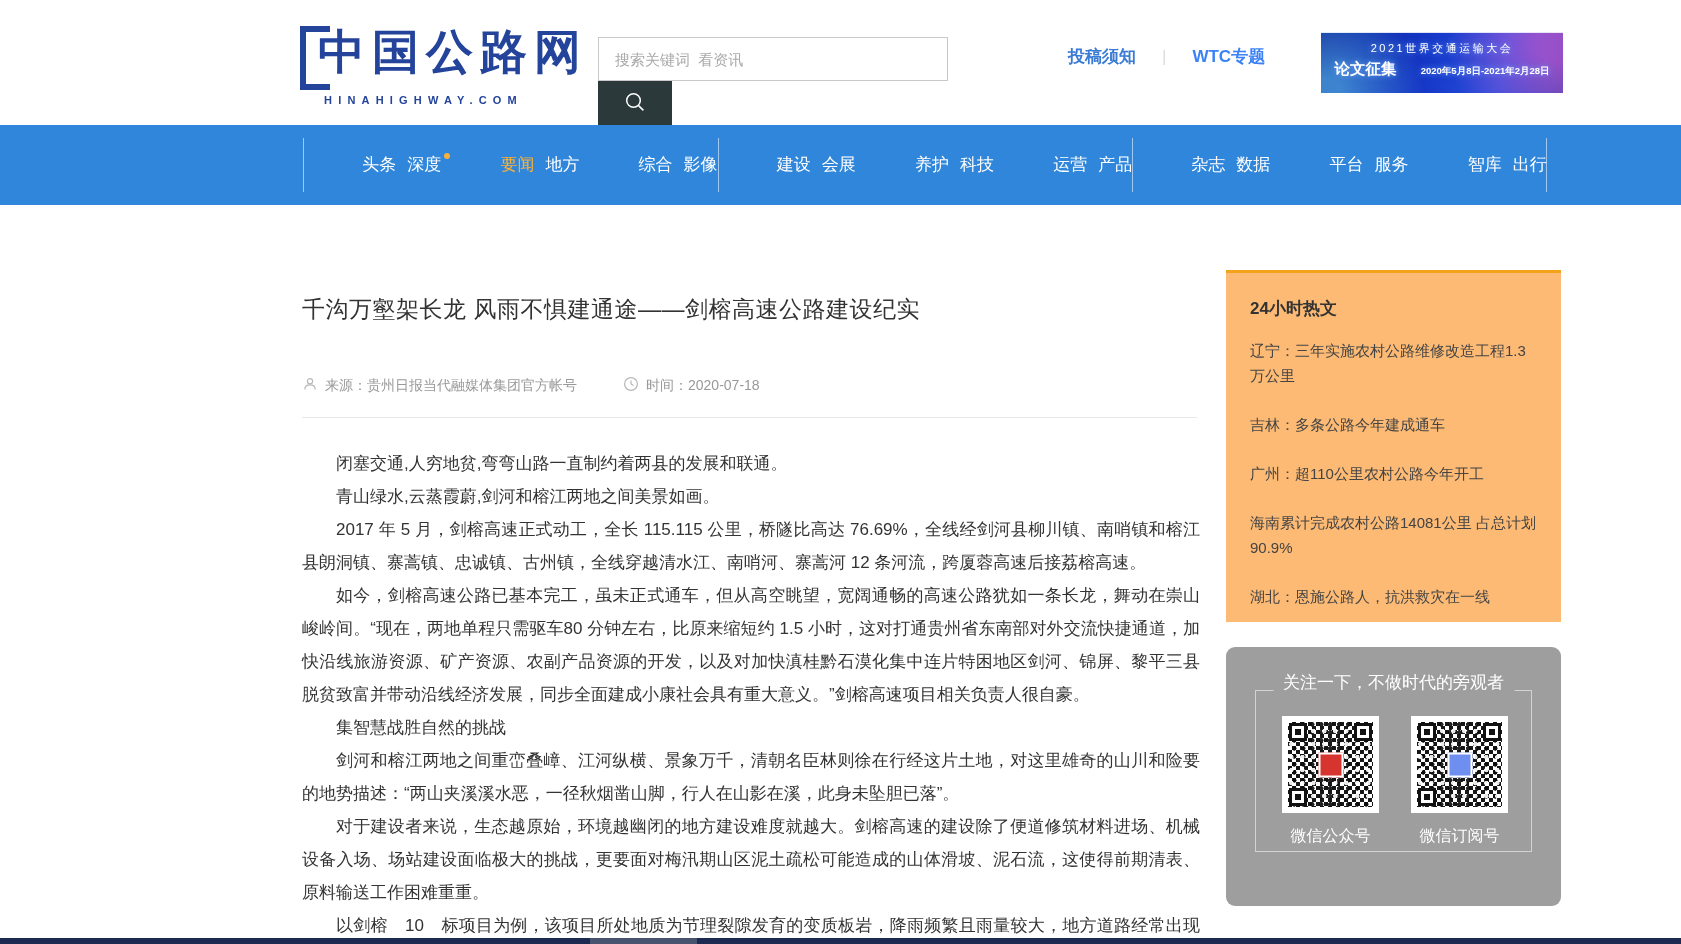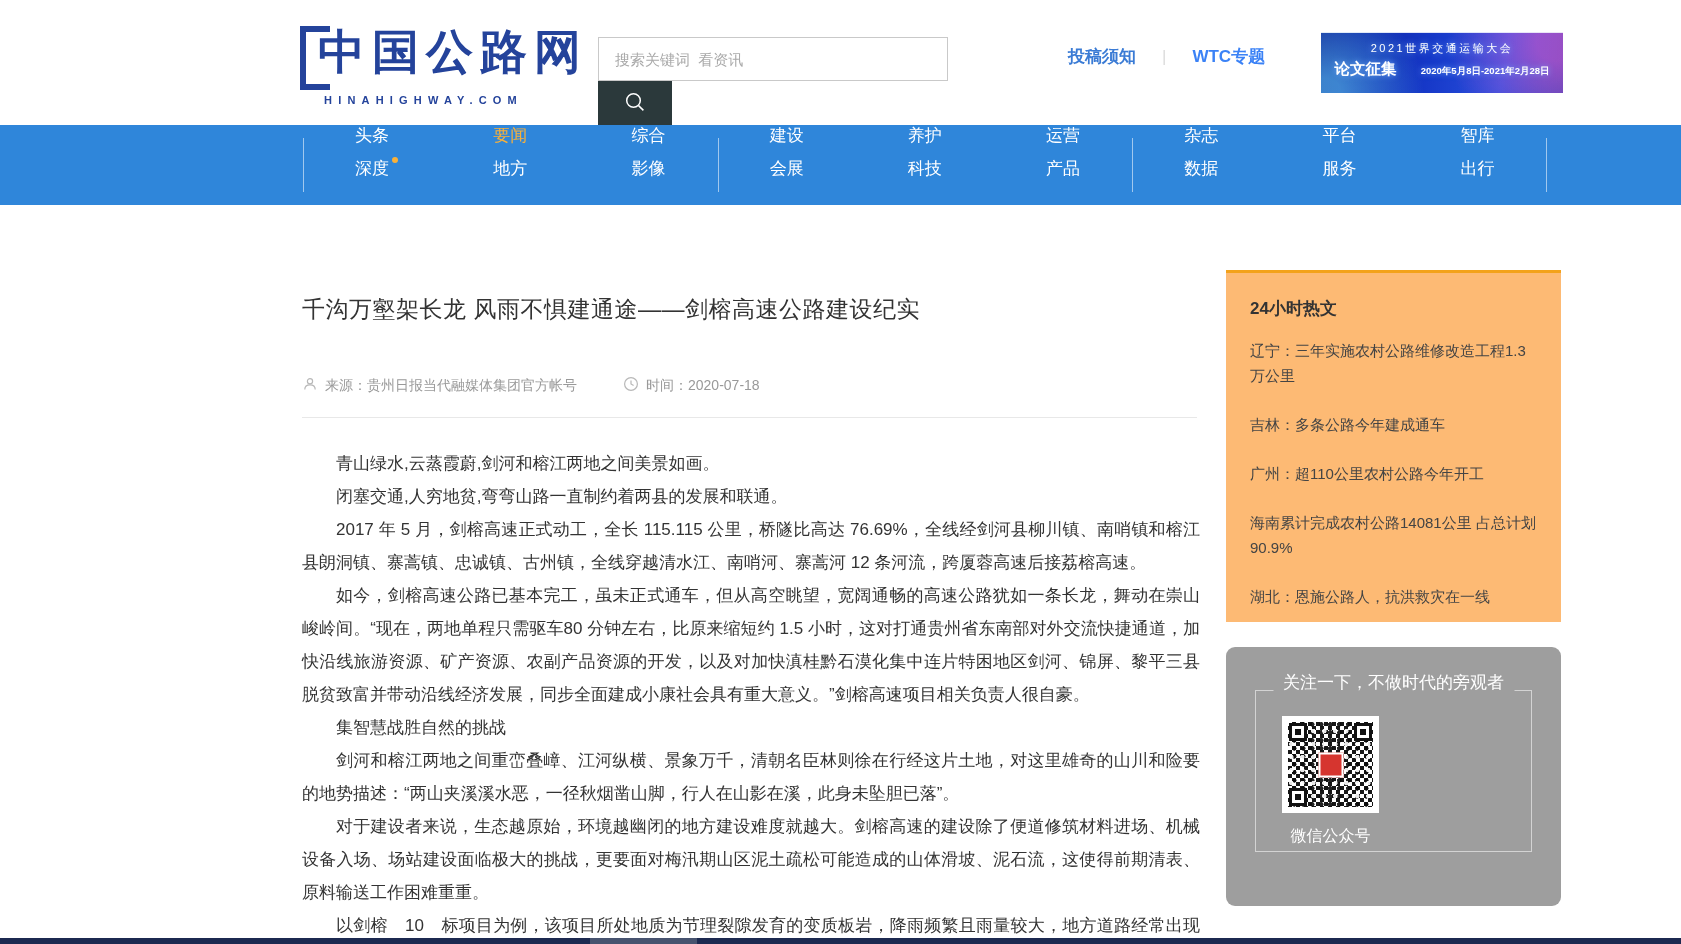--- a/index.html
+++ b/index.html
@@ -34,22 +34,22 @@
               linear-gradient(100deg,#0a1d96 0%, #1638c8 45%, #2950dd 75%, #3340b0 100%);
             border-top:1px solid rgba(255,255,255,.85);
             color:#fff; text-align:center; padding-top:8px; overflow:hidden; }
   .banner-l1 { font-size:11px; font-weight:normal; letter-spacing:2.5px; text-shadow:0 0 6px rgba(120,180,255,.9); }
   .banner-l2 { font-size:15.5px; font-weight:bold; margin-top:3px; text-shadow:0 0 6px rgba(120,180,255,.9); }
   .banner-dates { font-size:9.5px; font-weight:bold; margin-left:20px; letter-spacing:0; }
 
   
   .navbar { position:absolute; left:0; top:125px; width:1681px; height:80px; background:#2f86da; }
   .nav-inner { position:absolute; left:303px; top:0; height:80px; display:flex; }
-  .nav-col { width:138.2px; height:80px; display:flex; flex-direction:column; align-items:center;
-             justify-content:flex-start; gap:11px; position:relative; }
+  .nav-col { width:138.2px; height:80px; display:flex; flex-direction:row; align-items:center;
+             justify-content:flex-end; gap:11px; position:relative; }
   .nav-col a { color:#fff; font-size:17px; line-height:22px; text-decoration:none; cursor:pointer; position:relative; }
   .nav-col a.active { color:#f9b13a; }
   .nav-dot { position:absolute; right:-9px; top:-1px; width:6px; height:6px; border-radius:50%; background:#f9b13a; }
   .nav-col.group::before, .nav-col.group-end::after {
       content:''; position:absolute; left:0; top:13px; bottom:13px; width:1px; background:rgba(255,255,255,.55); }
   .nav-col.group-end::after { left:auto; right:0; }
 
   
   .article { position:absolute; left:302px; top:0; width:898px; }
   .article-title { position:absolute; top:294px; left:0; width:898px; font-size:23px; font-weight:normal;
@@ -196,22 +196,22 @@
             <path d="M8 4.4V8l2.6 1.6" stroke="#b8b8b8" stroke-width="1.2" fill="none"></path>
           </svg>
       </span>
       <span>时间：2020-07-18</span>
     </div>
   </div>
 
   <div class="article-divider"></div>
 
   <div class="body-text">
+    <p>闭塞交通,人穷地贫,弯弯山路一直制约着两县的发展和联通。</p>
     <p>青山绿水,云蒸霞蔚,剑河和榕江两地之间美景如画。</p>
-    <p>闭塞交通,人穷地贫,弯弯山路一直制约着两县的发展和联通。</p>
     <p>2017 年 5 月，剑榕高速正式动工，全长 115.115 公里，桥隧比高达 76.69%，全线经剑河县柳川镇、南哨镇和榕江县朗洞镇、寨蒿镇、忠诚镇、古州镇，全线穿越清水江、南哨河、寨蒿河 12 条河流，跨厦蓉高速后接荔榕高速。</p>
     <p>如今，剑榕高速公路已基本完工，虽未正式通车，但从高空眺望，宽阔通畅的高速公路犹如一条长龙，舞动在崇山峻岭间。“现在，两地单程只需驱车80 分钟左右，比原来缩短约 1.5 小时，这对打通贵州省东南部对外交流快捷通道，加快沿线旅游资源、矿产资源、农副产品资源的开发，以及对加快滇桂黔石漠化集中连片特困地区剑河、锦屏、黎平三县脱贫致富并带动沿线经济发展，同步全面建成小康社会具有重大意义。”剑榕高速项目相关负责人很自豪。</p>
     <p>集智慧战胜自然的挑战</p>
     <p>剑河和榕江两地之间重峦叠嶂、江河纵横、景象万千，清朝名臣林则徐在行经这片土地，对这里雄奇的山川和险要的地势描述：“两山夹溪溪水恶，一径秋烟凿山脚，行人在山影在溪，此身未坠胆已落”。</p>
     <p>对于建设者来说，生态越原始，环境越幽闭的地方建设难度就越大。剑榕高速的建设除了便道修筑材料进场、机械设备入场、场站建设面临极大的挑战，更要面对梅汛期山区泥土疏松可能造成的山体滑坡、泥石流，这使得前期清表、原料输送工作困难重重。</p>
     <p>以剑榕　10　标项目为例，该项目所处地质为节理裂隙发育的变质板岩，降雨频繁且雨量较大，地方道路经常出现滑</p>
   </div>
 </div>
 
 <div class="hot-box">
@@ -232,17 +232,28 @@
       <div class="qr-pattern">
         <div class="qf tl"></div>
         <div class="qf tr"></div>
         <div class="qf bl"></div>
         <div class="qr-logo red"></div>
       </div>
     </div>
     <div class="qr-label">微信公众号</div>
   </div>
 
+  <div class="qr-col c2">
+    <div class="qr-card">
+      <div class="qr-pattern">
+        <div class="qf tl"></div>
+        <div class="qf tr"></div>
+        <div class="qf bl"></div>
+        <div class="qr-logo blue"></div>
+      </div>
+    </div>
+    <div class="qr-label">微信订阅号</div>
+  </div>
 </div>
 
 <div class="bottom-strip">
   <div class="strip-thumb"></div>
 </div>
 
 </body></html>

